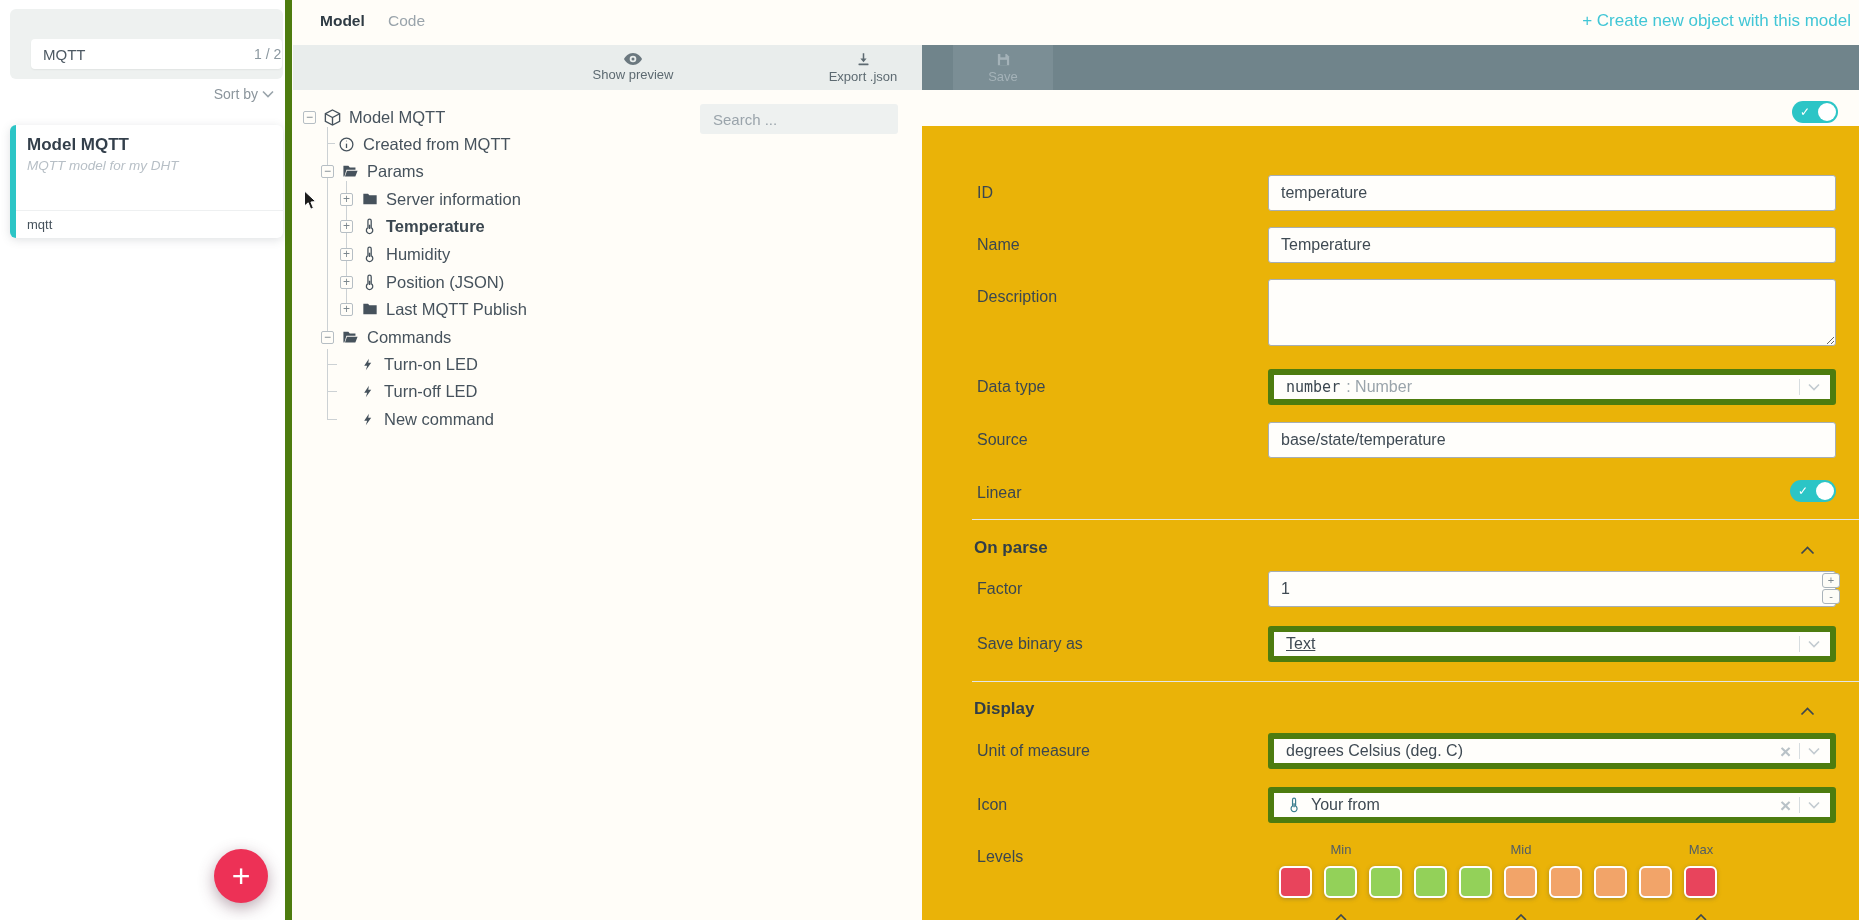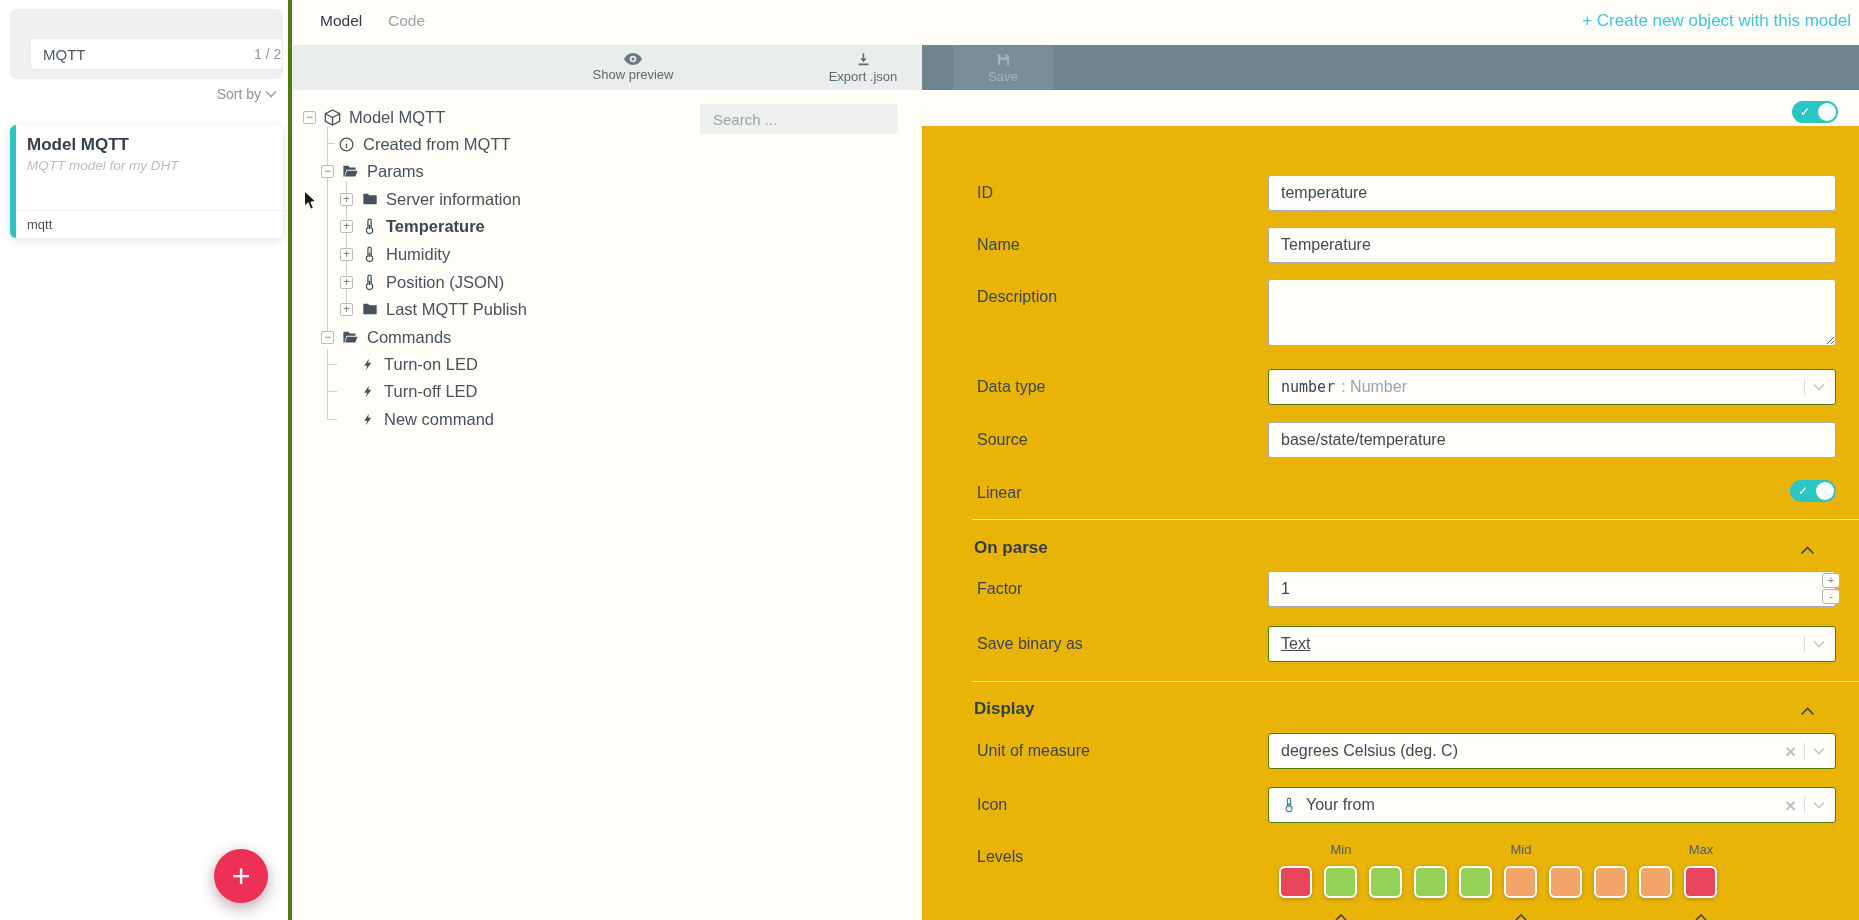--- a/index.html
+++ b/index.html
@@ -2,21 +2,21 @@
 <html><head>
 <meta charset="utf-8">
 <style>
   * { margin:0; padding:0; box-sizing:border-box; }
   html,body { width:1859px; height:920px; }
   body { font-family:"Liberation Sans", sans-serif; background:#fffdf8; }
   #app { position:relative; width:1859px; height:920px; overflow:hidden; background:#fffdf8; }
   .abs { position:absolute; }
 
   
-  #sidebar { left:0; top:0; width:292px; height:920px; background:#ffffff; border-right:4px solid #4d7c0f; }
+  #sidebar { left:0; top:0; width:292px; height:920px; background:#ffffff; border-right:7px solid #4d7c0f; }
   .search-wrap { left:10px; top:9px; width:273px; height:70px; background:#eef1f0; border-radius:6px; }
   .search-box  { left:21px; top:30px; width:251px; height:30px; background:#ffffff; border-radius:4px;
                  box-shadow:0 1px 2px rgba(0,0,0,.06); display:flex; align-items:center; }
   .search-box input { flex:1; border:none; outline:none; background:transparent; padding:0 12px;
                  font-family:inherit; font-size:15px; color:#4d5963; }
   .search-count { padding-right:12px; font-size:14px; color:#8b98a0; white-space:nowrap; }
   .sort-by { right:11px; top:86px; left:auto; font-size:14px; color:#8b959c; display:flex; align-items:center; gap:4px; cursor:pointer; }
   .model-card { left:10px; top:125px; width:273px; height:113px; background:#ffffff; border-radius:6px;
                 box-shadow:0 2px 10px rgba(80,90,100,.18); overflow:hidden; }
   .card-bar { position:absolute; left:0; top:0; width:6px; height:100%; }
@@ -24,21 +24,21 @@
   .card-sub { position:absolute; left:17px; top:33px; font-size:13.5px; font-style:italic; color:#b7bfc6; }
   .card-foot { position:absolute; left:6px; right:0; bottom:0; height:28px; border-top:1px solid #eef0f1;
                display:flex; align-items:center; padding-left:11px; font-size:13px; color:#46525c; }
   .fab { left:214px; top:849px; width:54px; height:54px; border-radius:50%; border:none; cursor:pointer;
          color:#fff; font-size:32px; font-weight:300; line-height:50px; text-align:center;
          box-shadow:0 5px 16px rgba(100, 60, 80,.45); }
 
   
   #topbar { left:293px; top:0; width:1566px; height:45px; background:#fffdf8; }
   .tab { top:12px; font-size:15.5px; cursor:pointer; }
-  .tab.active { color:#2f3b44; font-weight:400; }
+  .tab.active { color:#2f3b44; font-weight:700; }
   .tab.idle { color:#9aa4ab; }
   .create-link { right:8px; left:auto; top:11px; font-size:17px; color:#41c6d6; cursor:pointer; white-space:nowrap; }
 
   
   #toolbar { left:293px; top:45px; width:629px; height:45px; background:#e9edec; }
   .tool-btn { top:0; height:45px; width:100px; display:flex; flex-direction:column; align-items:center;
               justify-content:center; gap:2px; cursor:pointer; font-size:13px; color:#5d6a71; }
 
   
   #panel-header { left:922px; top:45px; width:937px; height:45px; background:#70848b; }
@@ -67,21 +67,21 @@
   .hstub { position:absolute; height:1px; background:#ccd1d4; z-index:0; }
 
   
   #form { left:922px; top:90px; width:937px; height:830px; background:#eab308;margin-top:36px; }
   .f-label { position:absolute; left:55px; font-size:16px; color:#3b4750; }
   .f-input { position:absolute; left:346px; width:568px; height:36px; background:#fffefb;
              border:1px solid #a6aeb5; border-radius:3px; padding:0 12px; font-family:inherit;
              font-size:16px; color:#3f4a53; outline:none; }
   textarea.f-input { height:67px; padding-top:8px; resize:both; }
   .f-select { position:absolute; left:346px; width:568px; height:36px; background:#fffefb;
-              border:1px solid #4d7c0f; border-radius:3px; display:flex; align-items:center;
+              border:6px solid #4d7c0f; border-radius:3px; display:flex; align-items:center;
               padding:0 12px; font-size:16px; color:#3f4a53; cursor:pointer; }
   .sel-right { position:absolute; right:10px; display:flex; align-items:center; gap:8px; }
   .sel-divider { width:1px; height:16px; background:#d7dde0; }
   .clear-x { color:#b9c2c7; font-size:19px; font-weight:bold; line-height:1; cursor:pointer; }
   .mono { font-family:"DejaVu Sans Mono", monospace; font-size:15px; color:#3c4750; }
   .sel-suffix { color:#9aa4ab; margin-left:6px; }
   .divider { position:absolute; left:50px; width:1790px; height:1px; background:#e3e6e6; }
   .sec-title { position:absolute; left:52px; font-size:17px; font-weight:bold; color:#323e47; }
   .sec-chevron { position:absolute; right:44px; cursor:pointer; }
   .spin { position:absolute; width:18px; height:15px; border:1px solid #aab3ba; border-radius:3px;

